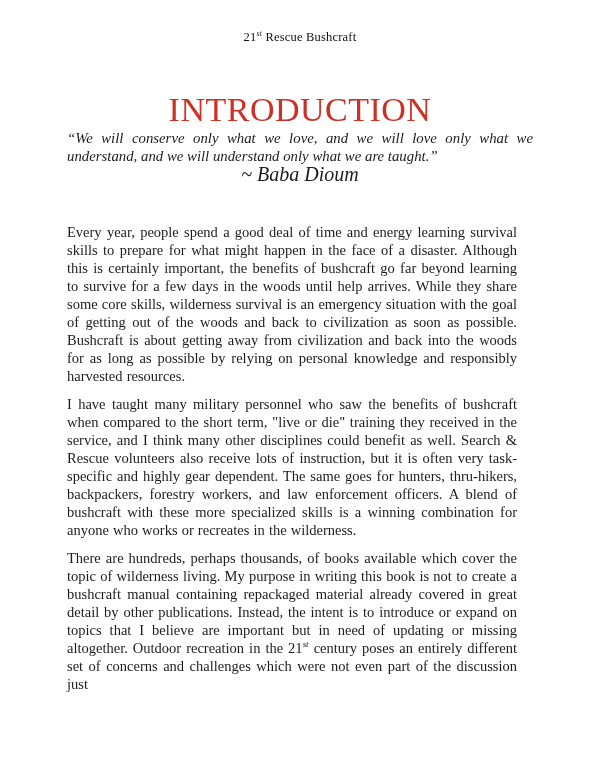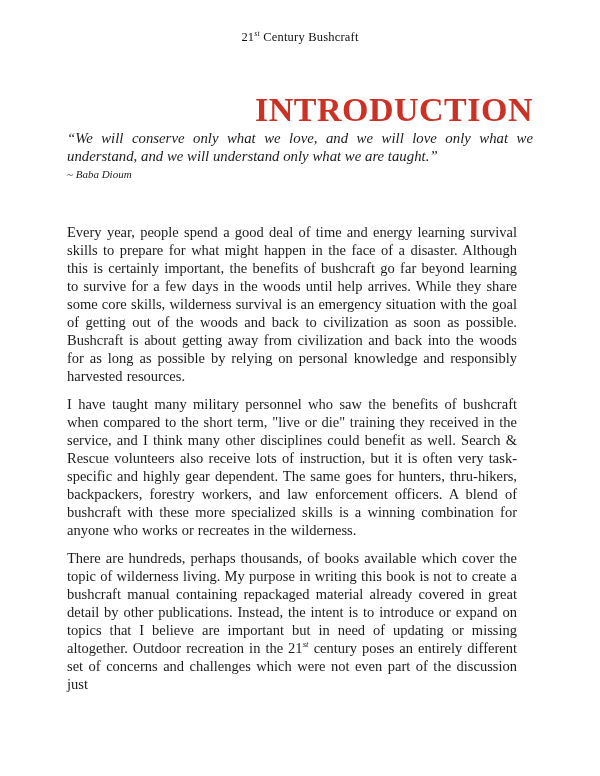--- a/index.html
+++ b/index.html
@@ -28,35 +28,36 @@
     color: #111111;
   }
   .running-header .sup, .body-text .sup {
     vertical-align: super;
     font-size: 62%;
     line-height: 0;
     font-style: italic;
   }
   .chapter-title {
     margin: 46px 0 0 0;
-    text-align: right;
+    text-align: center;
     font-size: 34px;
-    font-weight: 700;
+    font-weight: 400;
     letter-spacing: 0.5px;
     font-family: "Liberation Serif", "DejaVu Serif", serif;
   }
   .epigraph {
     font-style: italic;
     font-size: 14.8px;
     line-height: 18px;
     text-align: justify;
   }
   .epigraph-attribution {
+    text-align: center;
     font-style: italic;
-    font-size: 11px;
+    font-size: 20px;
     line-height: 18px;
     margin-top: 0;
   }
   .body-text {
     margin-top: 40px;
     font-size: 14.5px;
     line-height: 18px;
   }
   .body-text p {
     margin: 0 16px 10px 0;
@@ -66,21 +67,21 @@
   .body-text p.justify-last {
     text-align-last: justify;
   }
 </style>
 </head>
 <body>
 
 <div class="page">
 
   <div class="running-header">
-    <span>21</span><span class="sup">st</span><span> Century Bushcraft</span>
+    <span>21</span><span class="sup">st</span><span> Rescue Bushcraft</span>
   </div>
 
   <h1 class="chapter-title" style="color: rgb(203, 50, 38);">INTRODUCTION</h1>
 
   <div class="epigraph">
     <div>“We will conserve only what we love, and we will love only what we understand, and we will understand only what we are taught.”</div>
     <div class="epigraph-attribution">~ Baba Dioum</div>
   </div>
 
   <div class="body-text">

